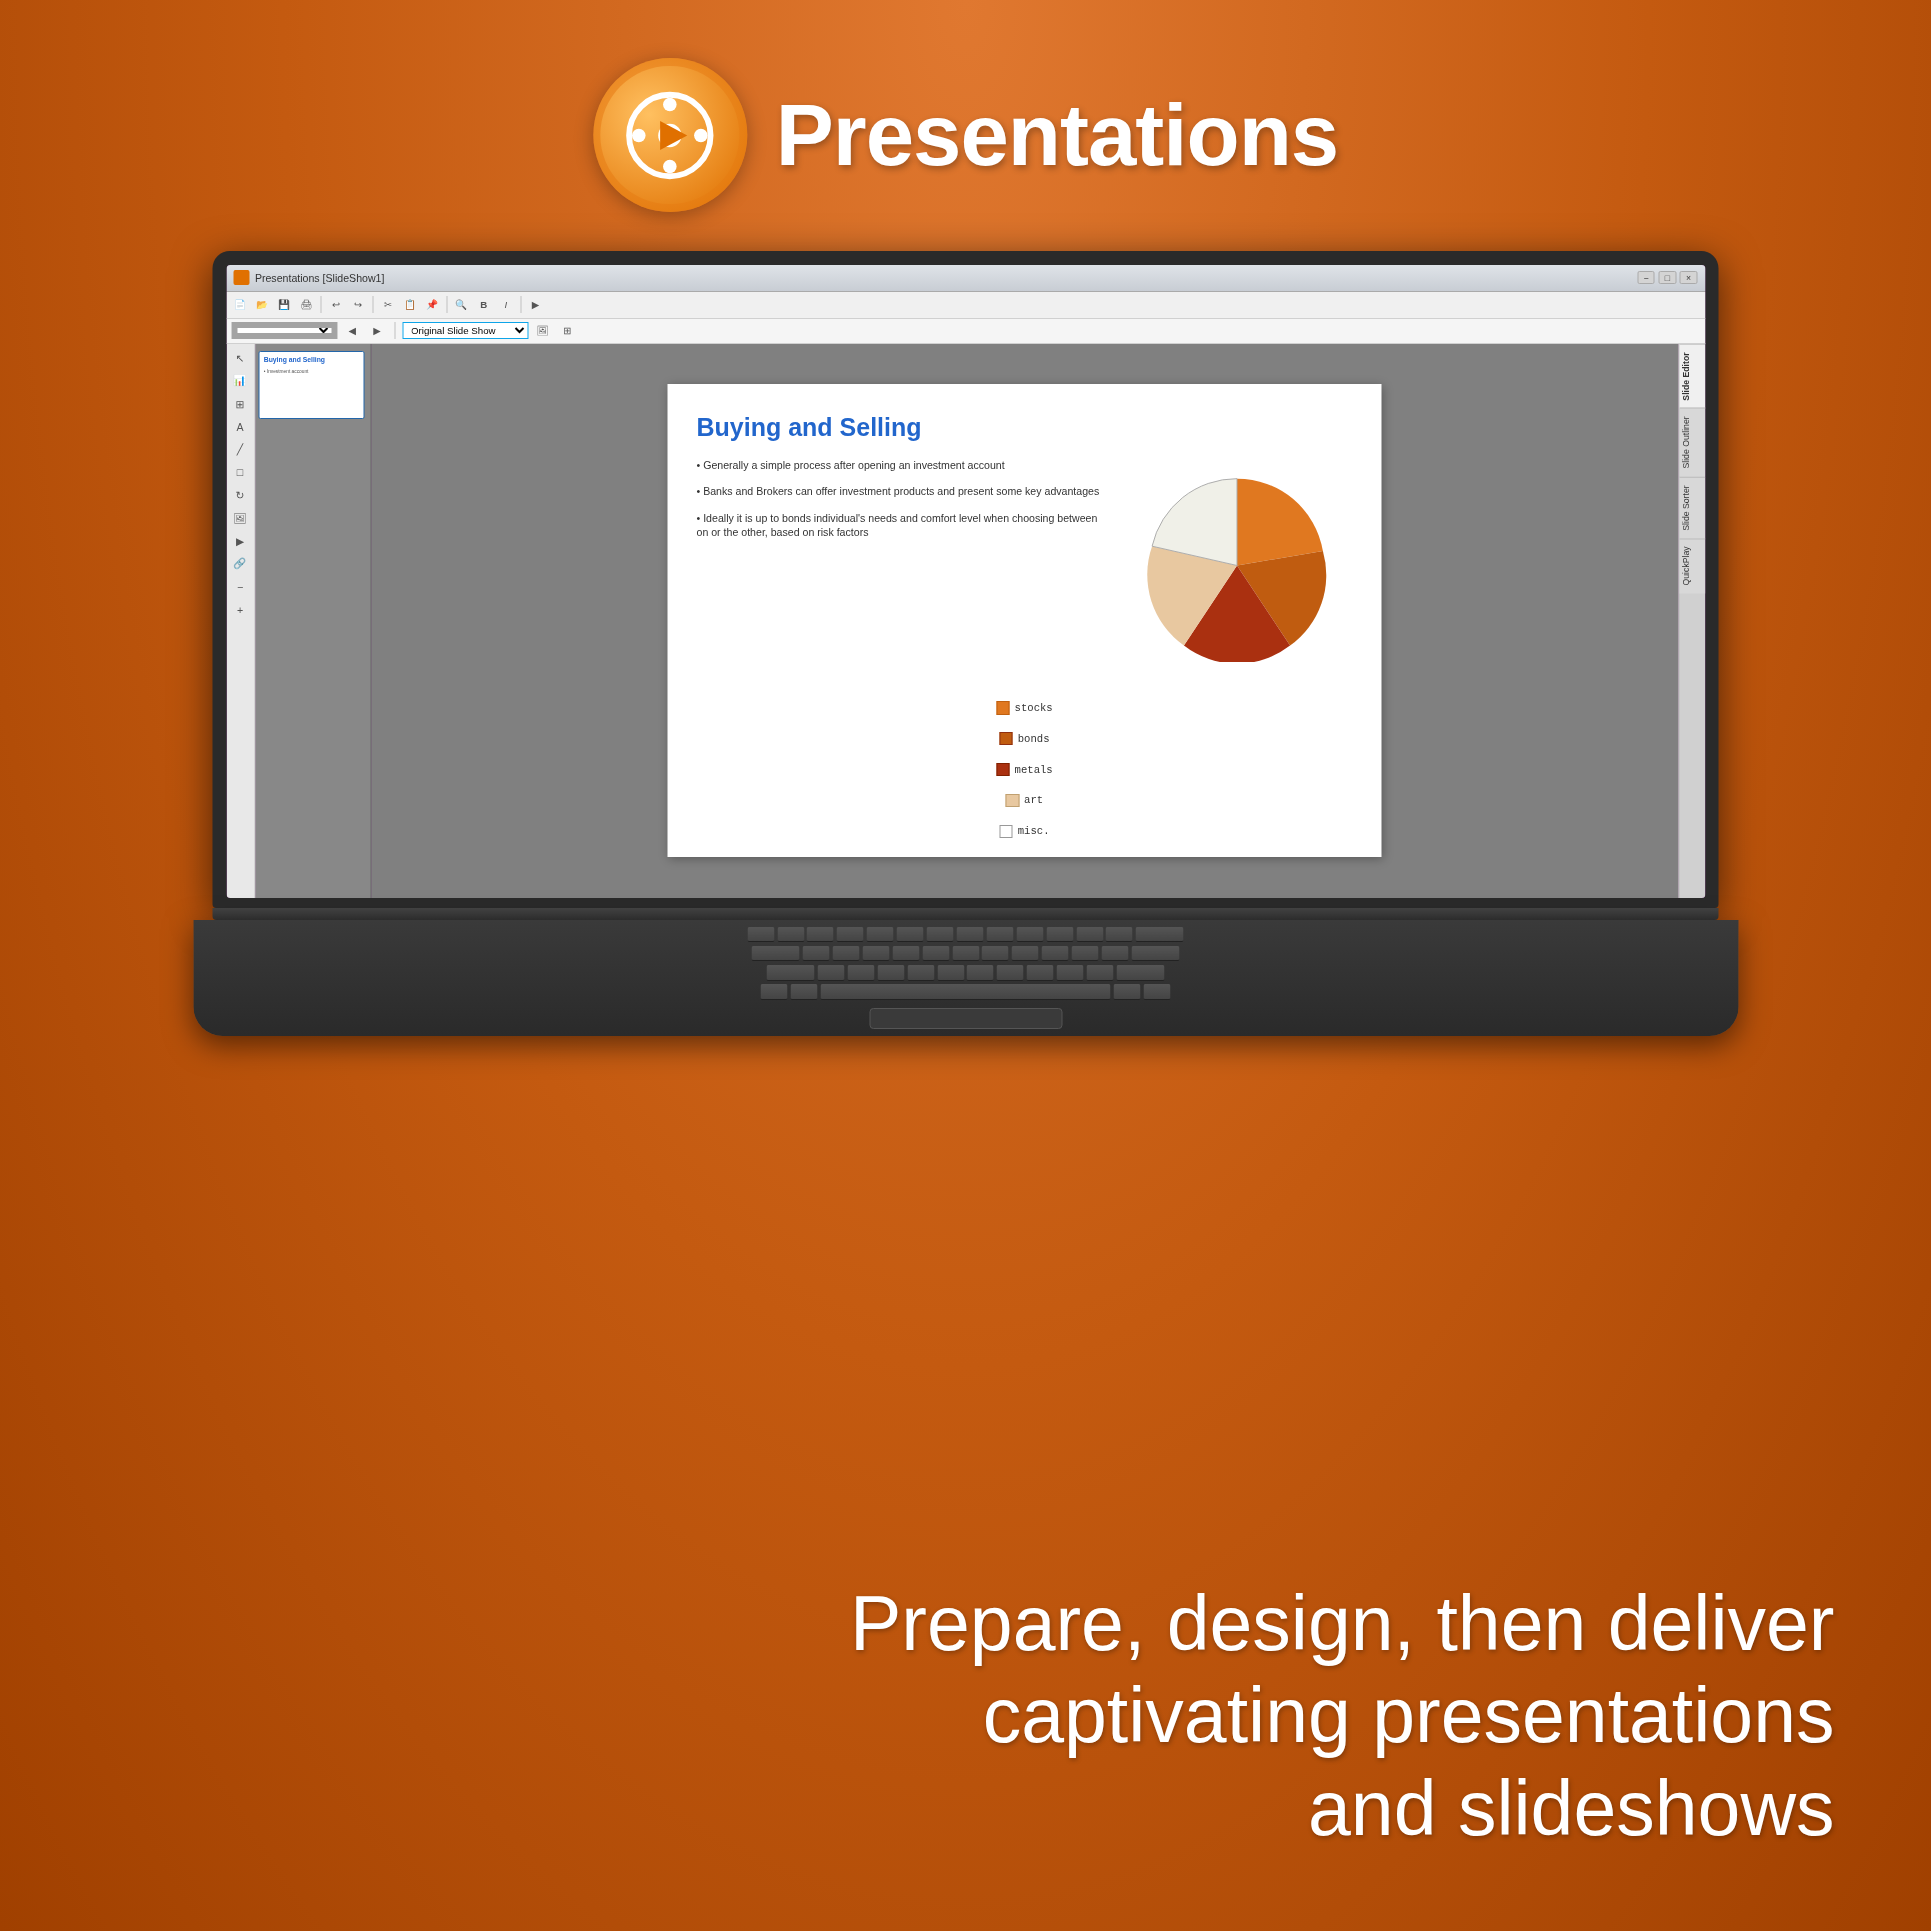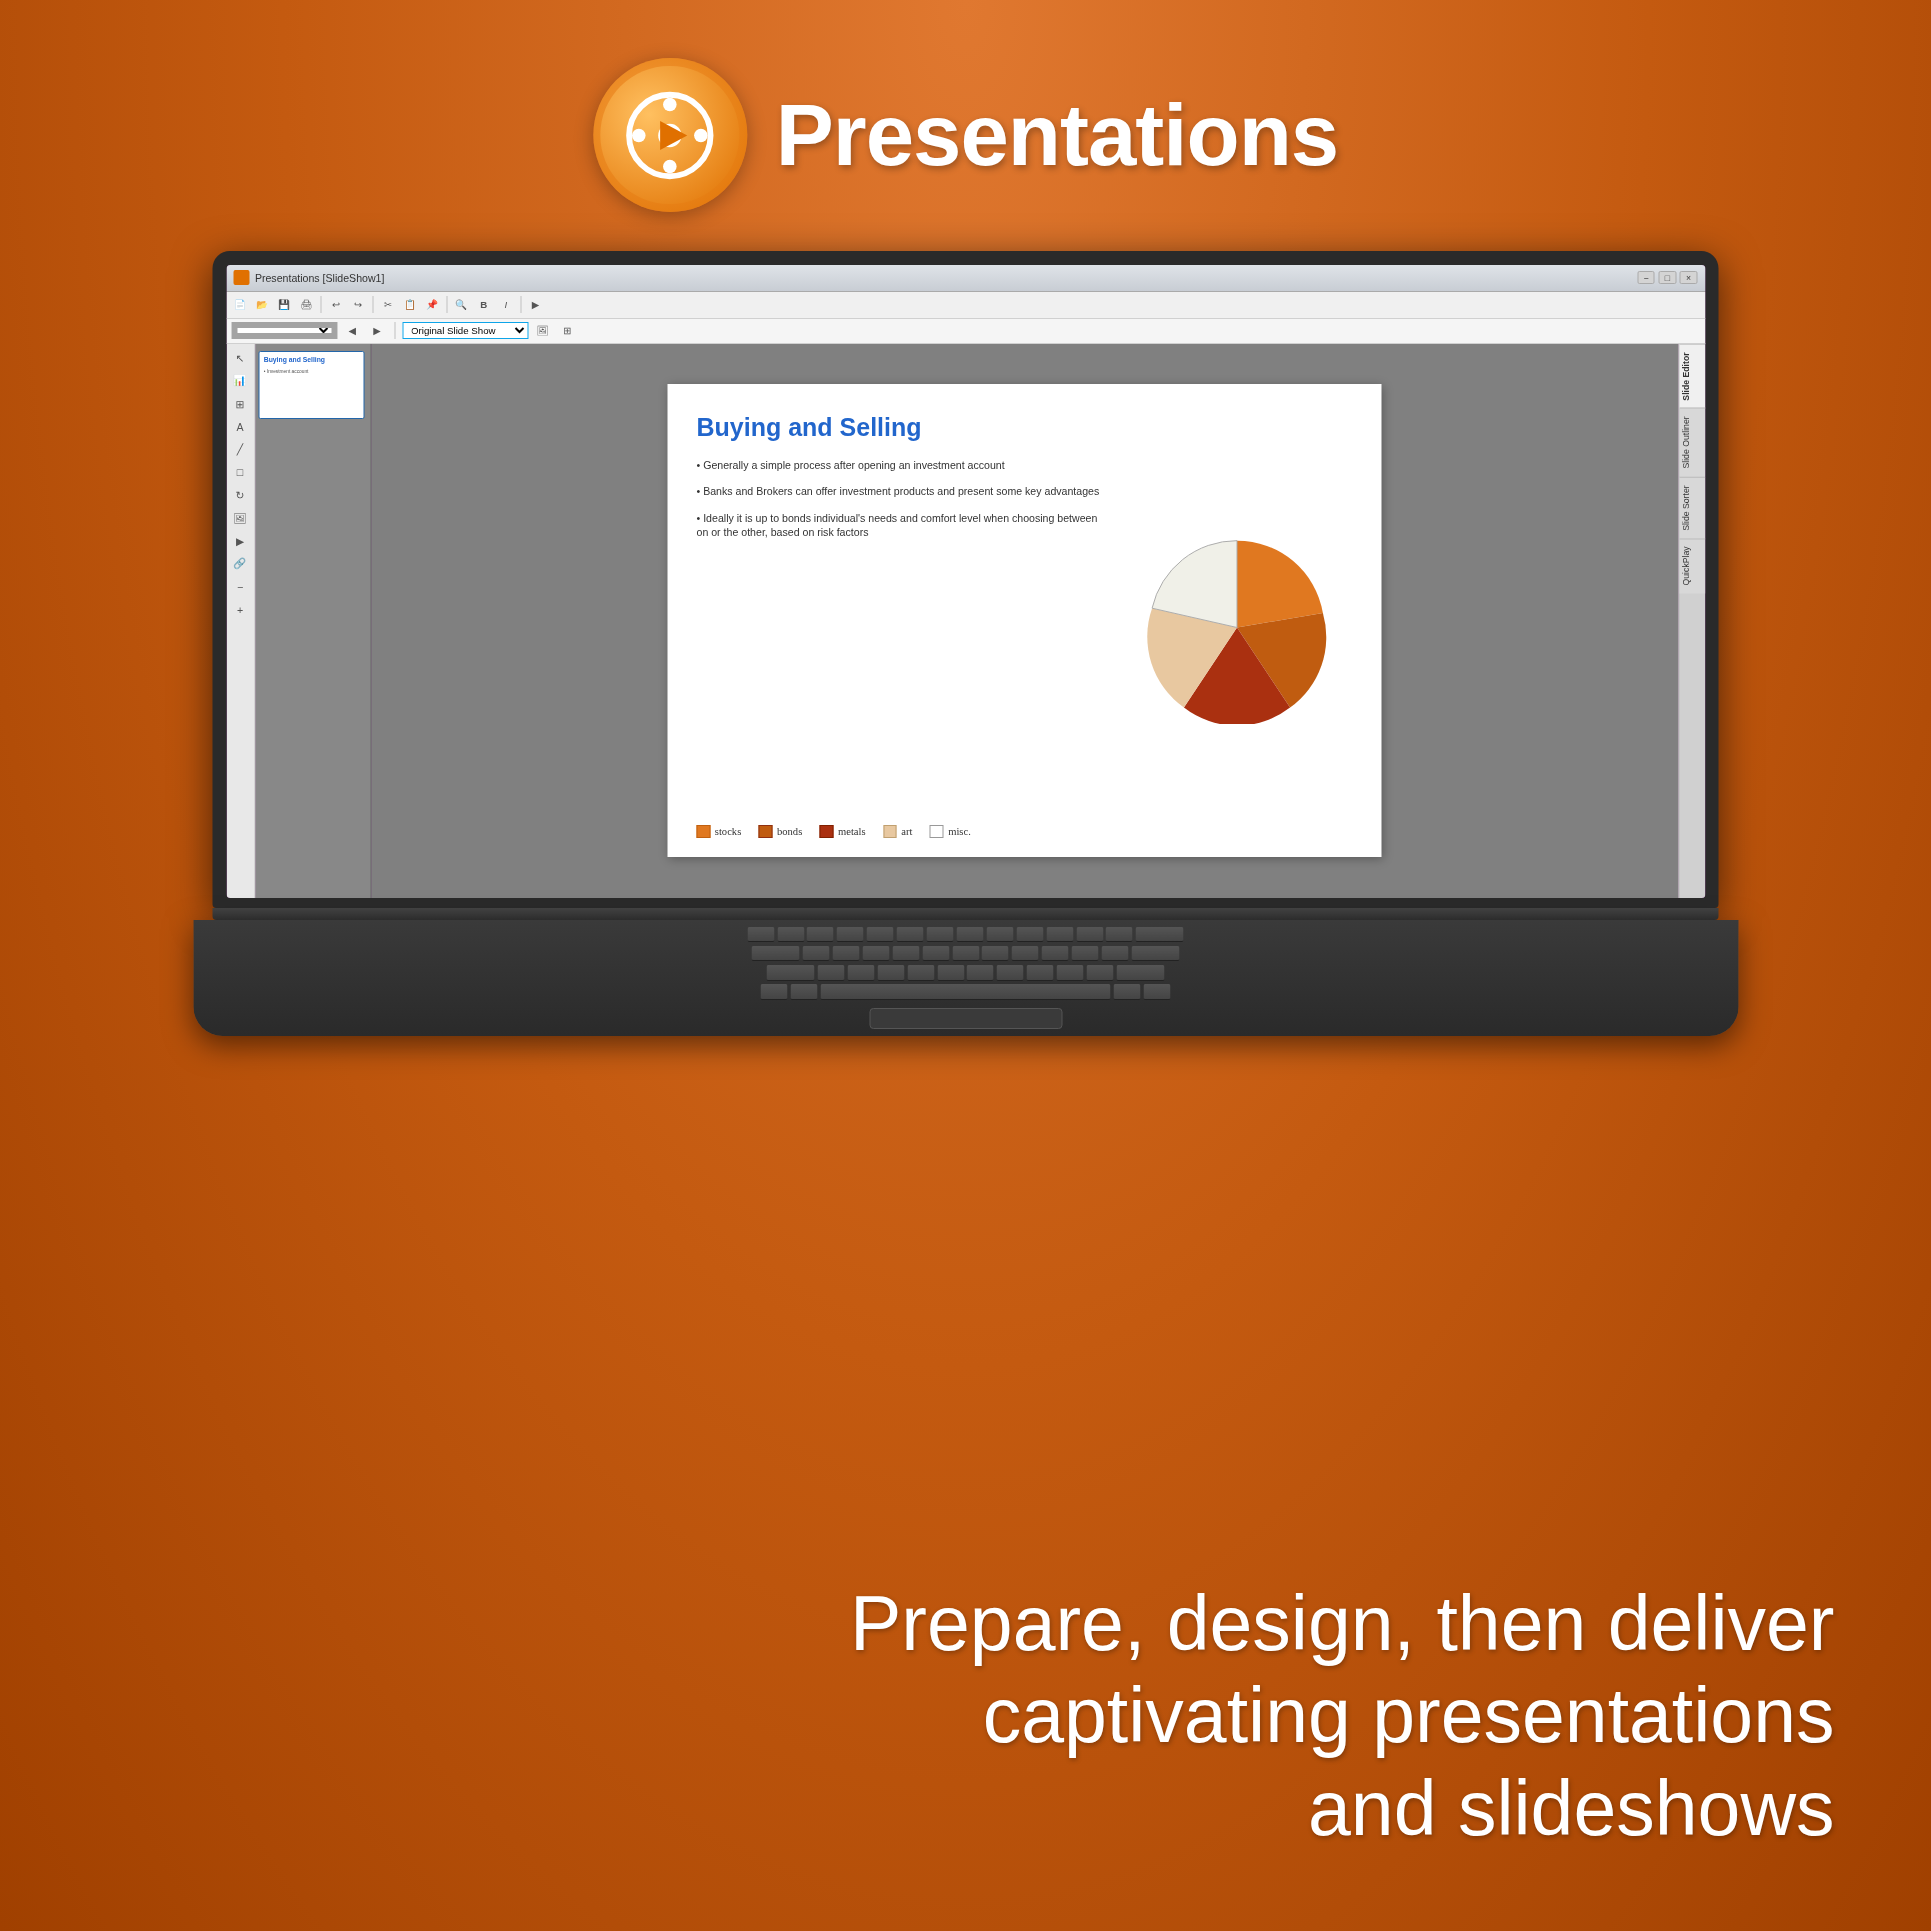--- a/index.html
+++ b/index.html
@@ -327,27 +327,27 @@
     .chart-area {
       width: 232px;
       display: flex;
       align-items: center;
       justify-content: center;
       padding-bottom: 19.3px;
     }
 
     .legend-area {
       display: flex;
-      flex-direction: row;
+      flex-direction: column;
       gap: 17.4px;
       align-items: center;
       margin-top: 7.7px;
       font-size: 10.6px;
       color: #333;
-      font-family: Liberation Serif, serif;
+      font-family: Liberation Mono, monospace;
     }
 
     .legend-item {
       display: flex;
       align-items: center;
       gap: 4.8px;
     }
 
     .legend-swatch {
       width: 13.5px;

